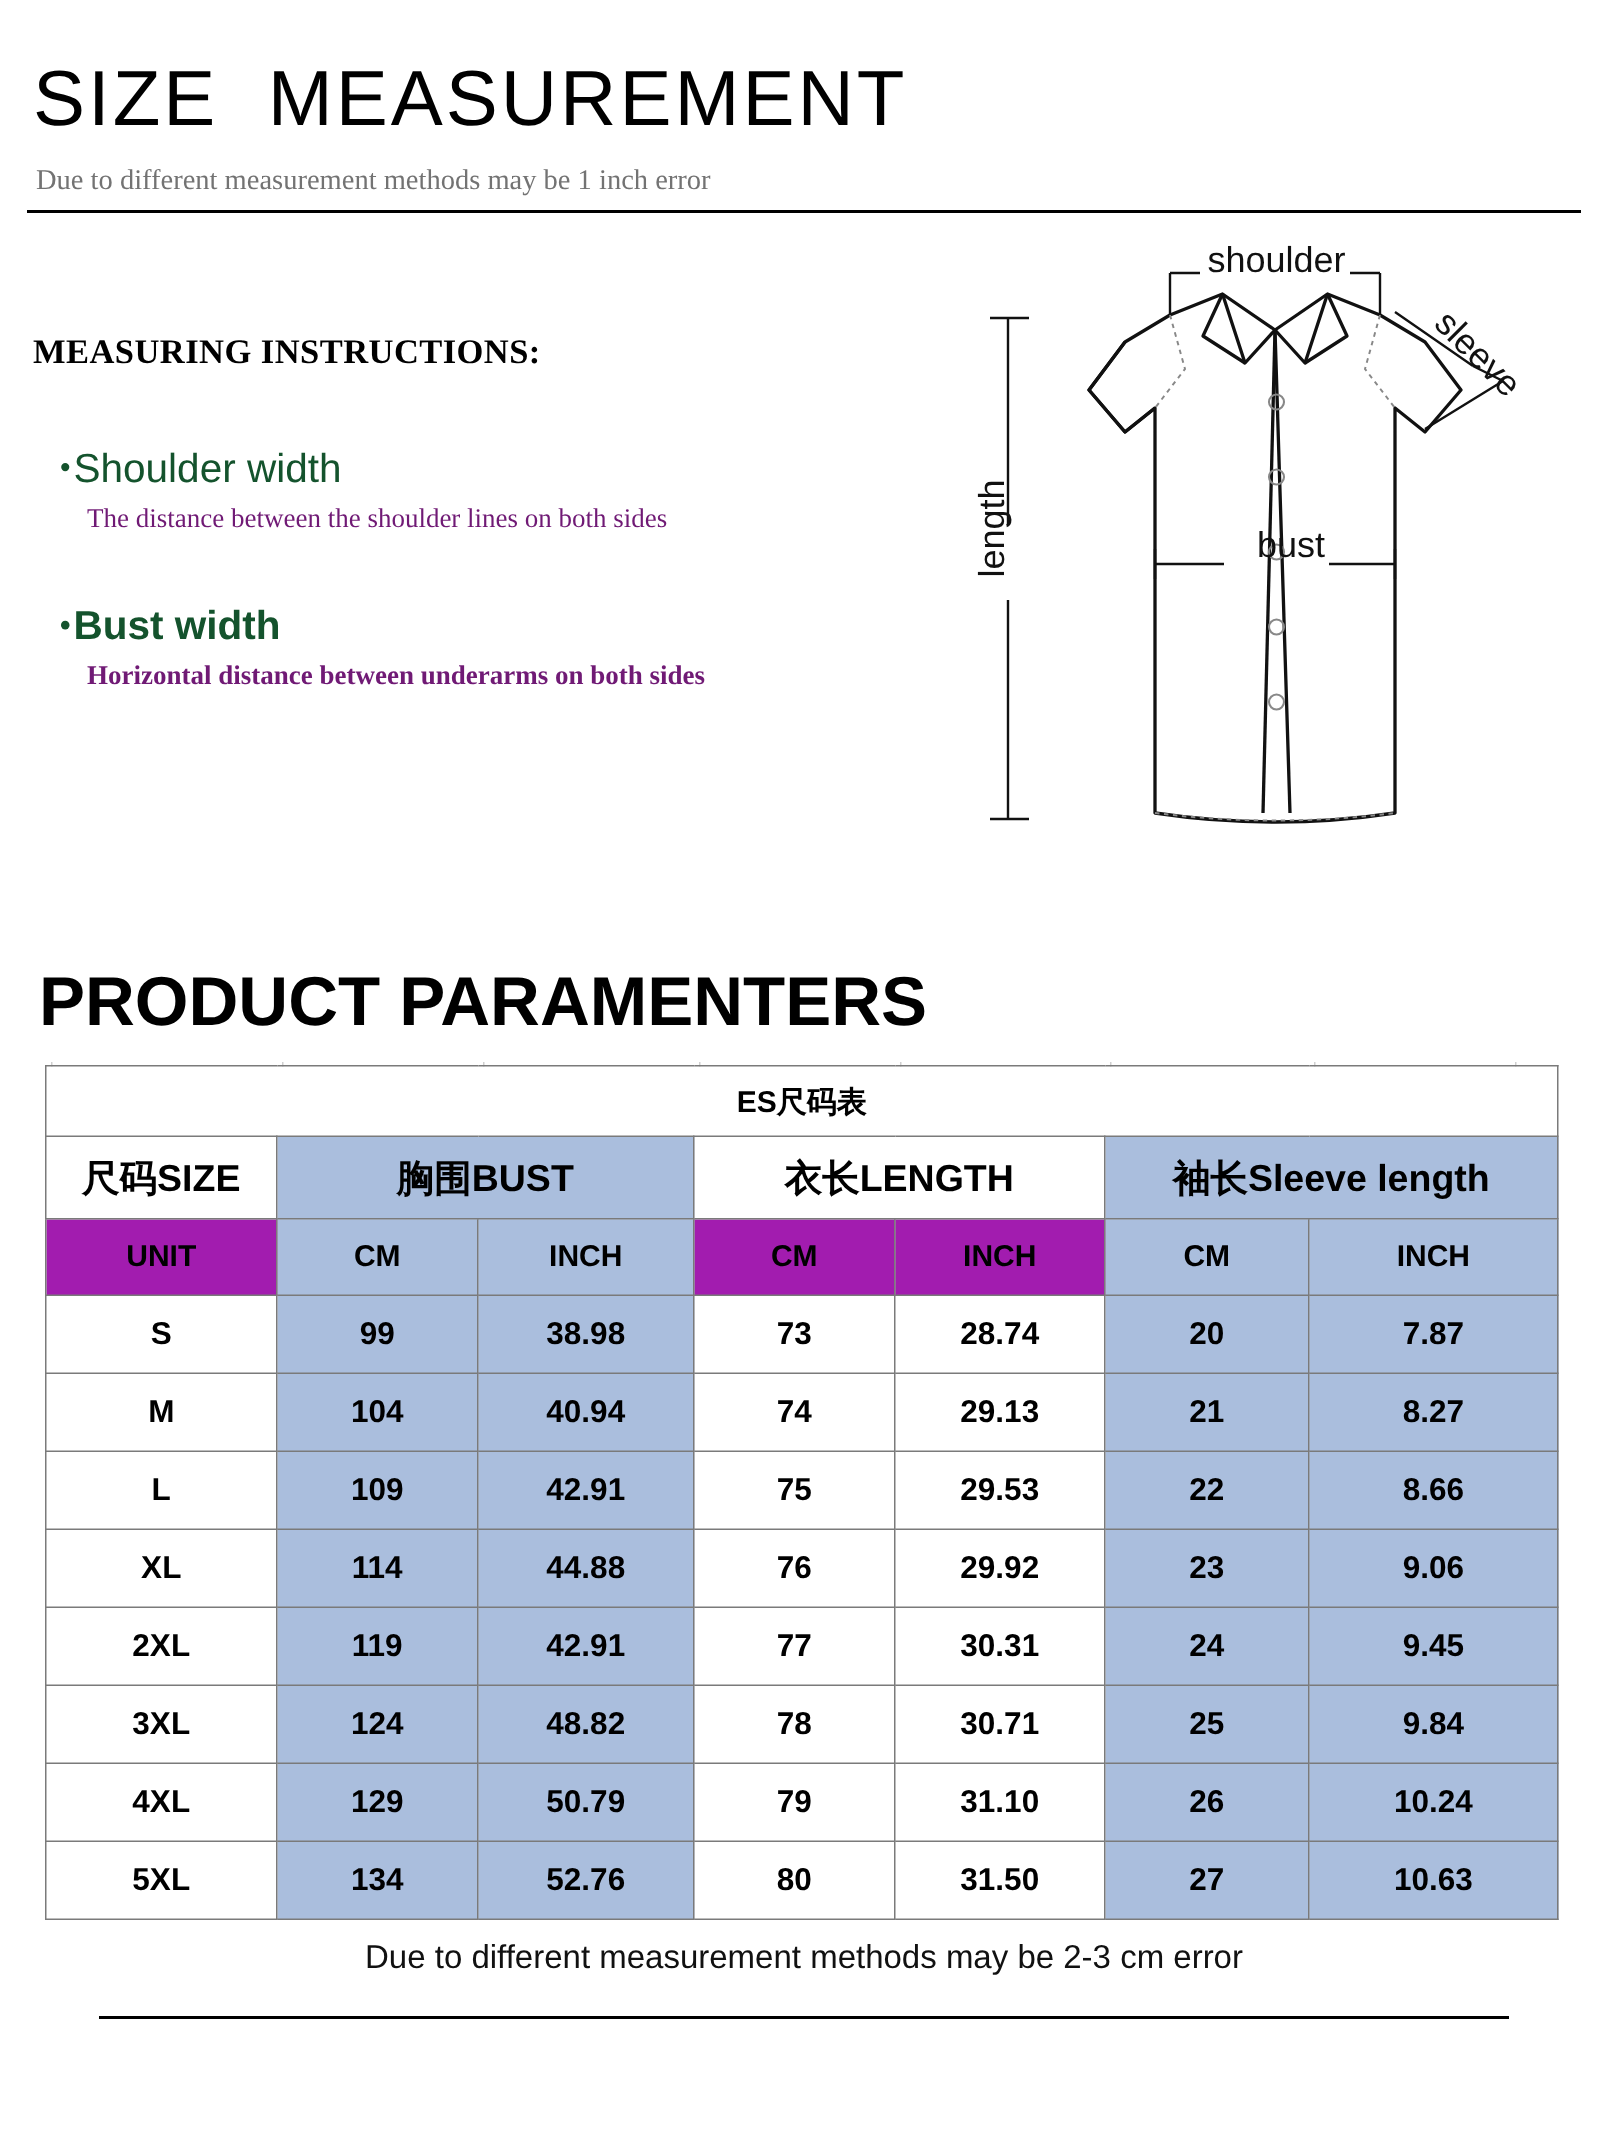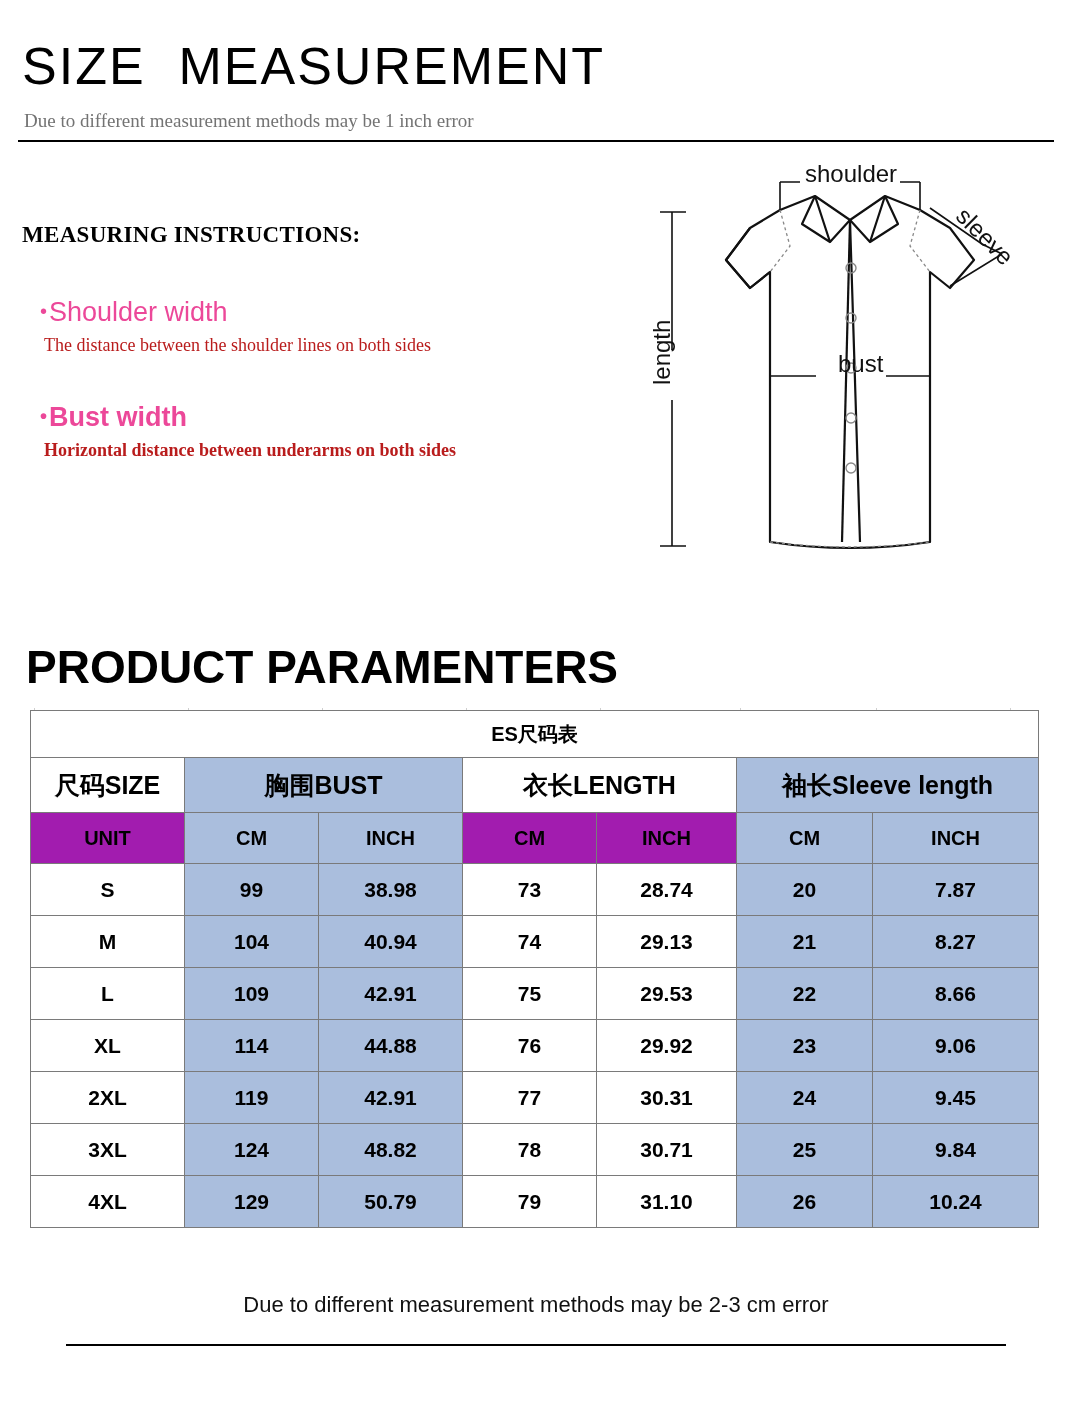--- a/index.html
+++ b/index.html
@@ -62,35 +62,35 @@
     text-align: right;
   }
   .instr {
     position: absolute;
     left: 40px;
     width: 560px;
   }
   .instr .lbl {
     font-family: "Liberation Sans", sans-serif;
     font-size: 27px;
-    color: #ec4899;
+    color: #14532d;
     line-height: 1.1;
   }
   .instr .lbl:before {
     content: "\2022";
     font-size: 20px;
     margin-right: 2px;
     vertical-align: 3px;
   }
   .instr .desc {
     font-family: "Liberation Serif", serif;
     font-size: 18px;
-    color: #b91c1c;
+    color: #701a75;
     margin-top: 7px;
-    margin-left: 4px;
+    margin-left: 18px;
   }
   #instr-0 { top: 298px; }
   #instr-1 { top: 403px; font-weight: bold; }
   #instr-2 { top: 510px; }
 
   
   .diagram {
     position: absolute;
     left: 630px;
     top: 150px;
@@ -365,20 +365,29 @@
         </tr>
         <tr class="data-row">
           <td class="white">4XL</td>
           <td class="blue">129</td>
           <td class="blue">50.79</td>
           <td class="white">79</td>
           <td class="white">31.10</td>
           <td class="blue">26</td>
           <td class="blue">10.24</td>
         </tr>
+        <tr class="data-row">
+          <td class="white">5XL</td>
+          <td class="blue">134</td>
+          <td class="blue">52.76</td>
+          <td class="white">80</td>
+          <td class="white">31.50</td>
+          <td class="blue">27</td>
+          <td class="blue">10.63</td>
+        </tr>
       </tbody>
     </table>
   </div>
 
   <div class="note">Due to different measurement methods may be 2-3 cm error</div>
   <div class="rule-bottom"></div>
 
 </div>
 
 </body></html>

